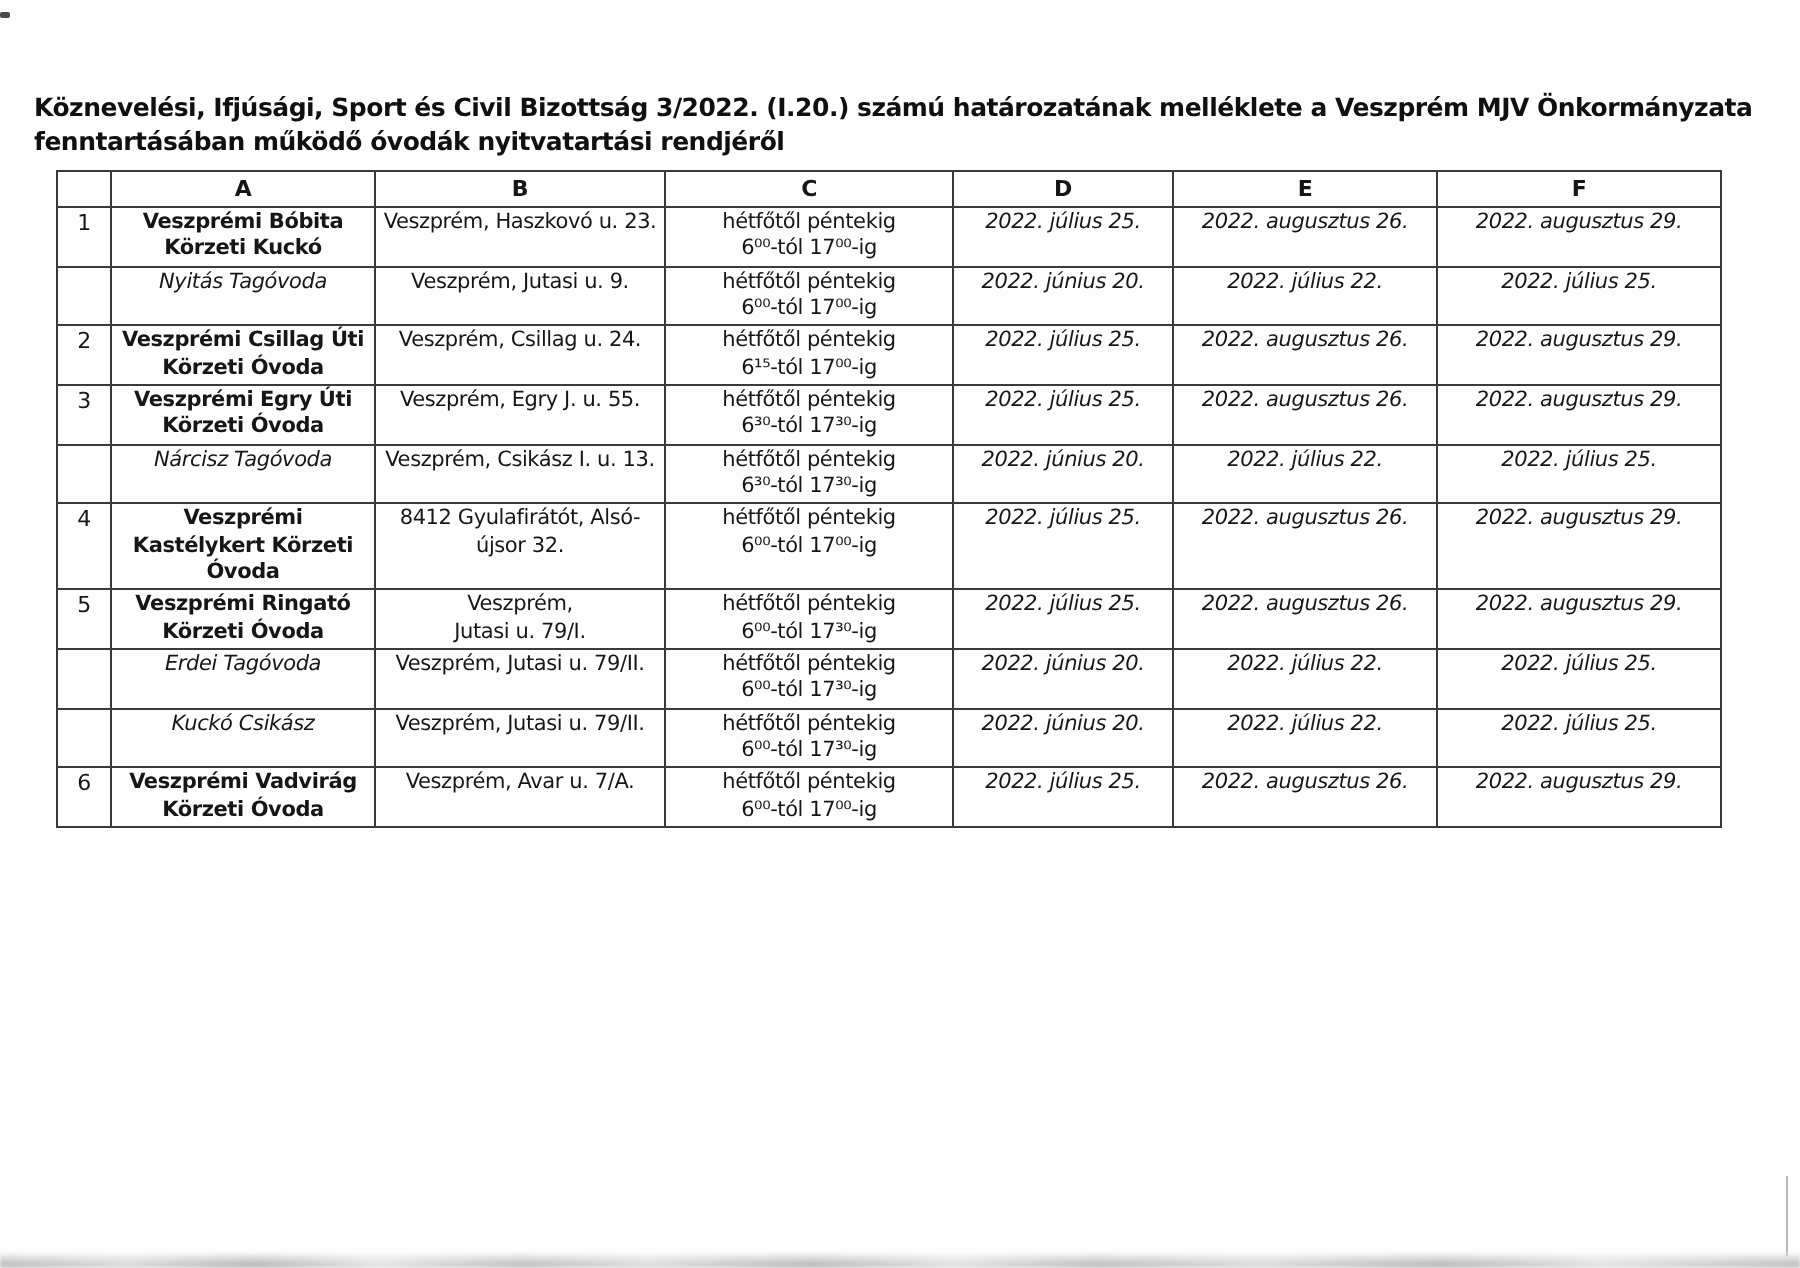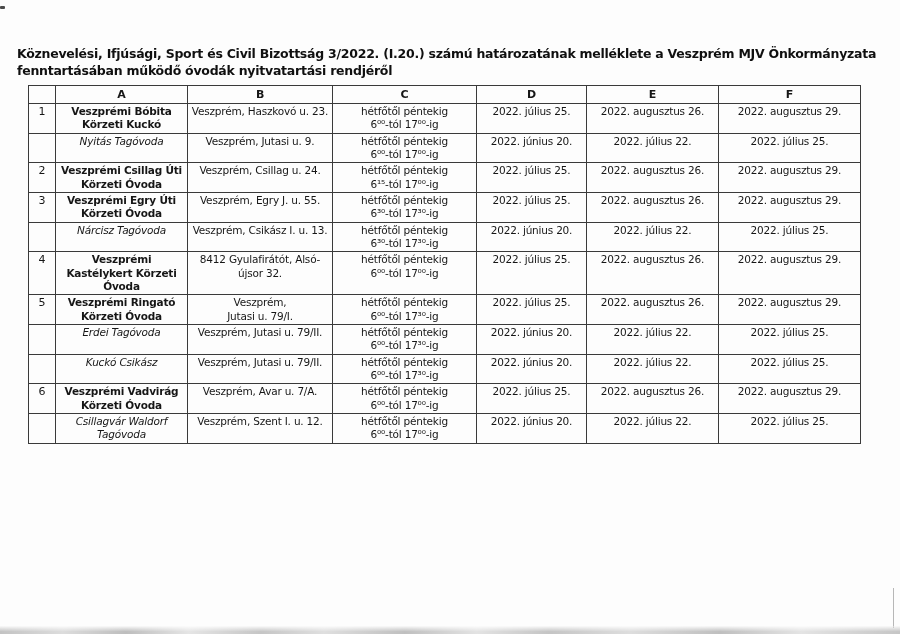--- a/index.html
+++ b/index.html
@@ -27,21 +27,21 @@
   tr.colhead{height:75px;}
   tr.colhead td{font-weight:bold;padding-top:3px;}
   tr.colhead .note{font-weight:normal;}
   tr.r{height:29px;}
   tr.tall{height:43px;}
   tr.last{height:30px;}
   td.num{vertical-align:middle;font-size:11px;}
   td.name.main{font-weight:bold;}
   td.name.sub{font-style:italic;}
   td.addr,td.hours{white-space:pre-line;margin-left:36px;}
-  td.date{text-align:left;padding-left:7px;padding-top:2px;}
+  td.date{text-align:left;padding-left:7px;padding-top:2px;font-style:italic;}
   
   .speck{position:absolute;left:0;top:6px;width:5px;height:3px;background:#4a4a4a;border-radius:1px;}
   .edge-line{position:absolute;right:6px;top:588px;bottom:6px;width:1px;background:rgba(125,125,125,0.55);}
   .smudge{
     position:absolute;left:0;right:0;bottom:0;height:8px;opacity:0.5;filter:blur(0.7px);
     background-image:
       linear-gradient(180deg, rgba(255,255,255,0.95), rgba(255,255,255,0) 70%),
       linear-gradient(90deg,#8a8a8a 0%,#bdbdbd 7%,#7f7f7f 14%,#cecece 21%,#8f8f8f 29%,#c2c2c2 36%,#838383 45%,#cacaca 53%,#8d8d8d 61%,#bfbfbf 70%,#828282 80%,#cccccc 89%,#8f8f8f 100%);
   }
 </style>
@@ -181,29 +181,19 @@
       <td class="num">6</td>
       <td class="name main">Veszprémi Vadvirág Körzeti Óvoda</td>
       <td class="addr">Veszprém, Avar u. 7/A.</td>
       <td class="hours">hétfőtől péntekig
 6⁰⁰-tól 17⁰⁰-ig</td>
       <td class="date">2022. július 25.</td>
       <td class="date">2022. augusztus 26.</td>
       <td class="date">2022. augusztus 29.</td>
     </tr>
 
-    <tr class="last">
-      <td class="num"></td>
-      <td class="name sub">Csillagvár Waldorf Tagóvoda</td>
-      <td class="addr">Veszprém, Szent I. u. 12.</td>
-      <td class="hours">hétfőtől péntekig
-6⁰⁰-tól 17⁰⁰-ig</td>
-      <td class="date">2022. június 20.</td>
-      <td class="date">2022. július 22.</td>
-      <td class="date">2022. július 25.</td>
-    </tr>
   </tbody>
     </table>
 
   <div class="speck"></div>
   <div class="edge-line"></div>
   <div class="smudge"></div>
 </div>
 
 </body></html>

